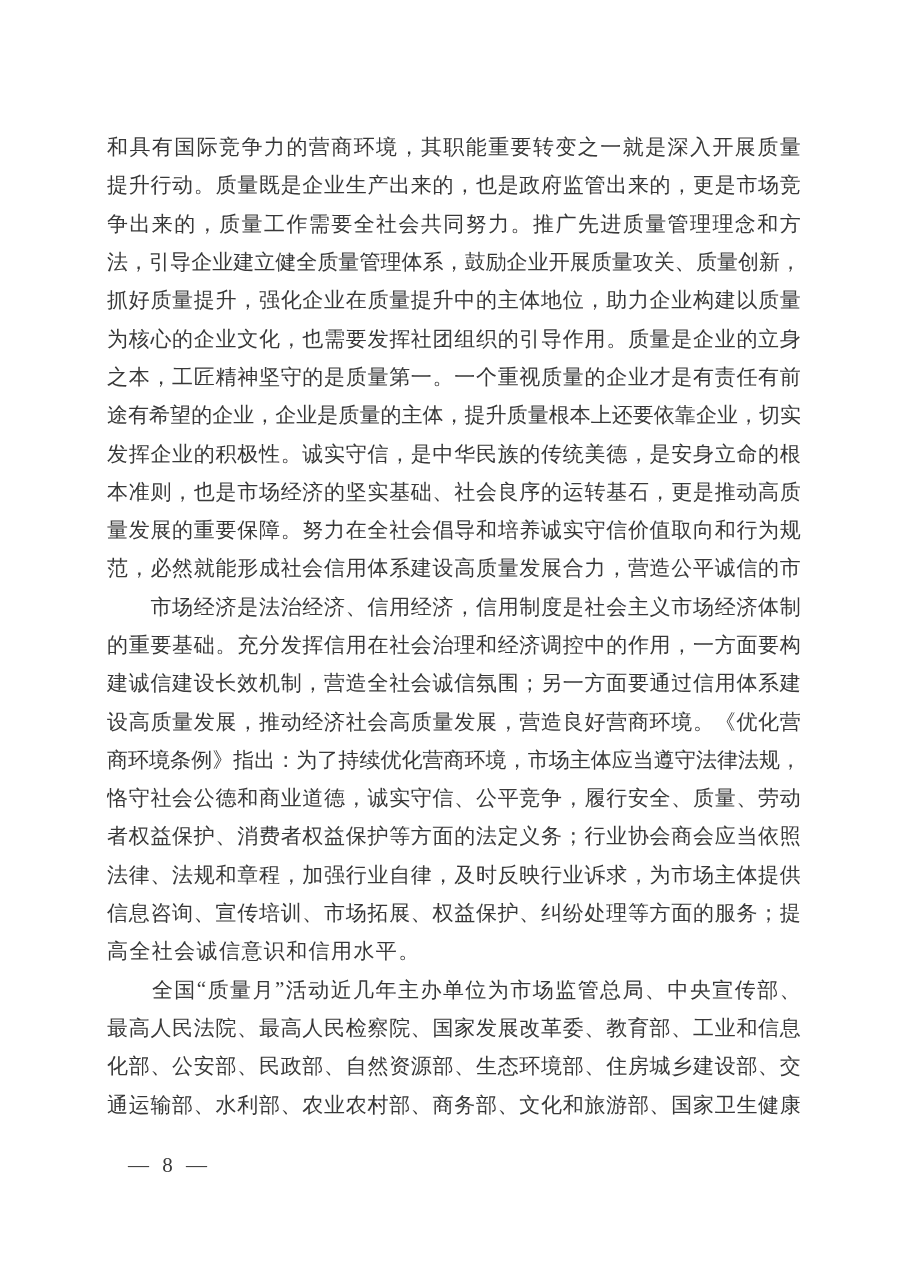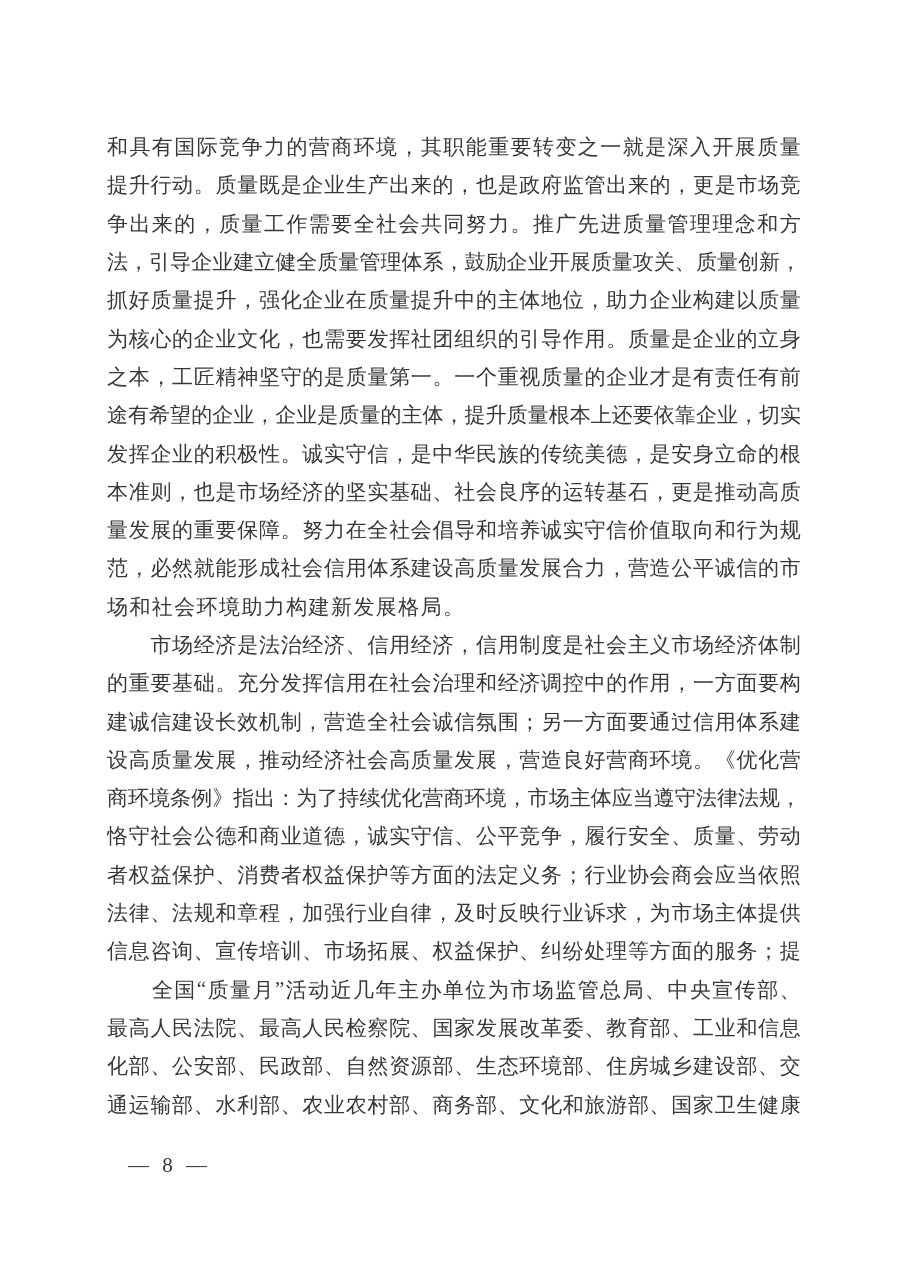--- a/index.html
+++ b/index.html
@@ -460,21 +460,20 @@
         <span>，</span>
         <span>营</span>
         <span>造</span>
         <span>公</span>
         <span>平</span>
         <span>诚</span>
         <span>信</span>
         <span>的</span>
         <span>市</span>
       </div>
-      <div class="line left">场和社会环境助力构建新发展格局。</div>
       <div class="line justify">
         <span>　</span>
         <span>　</span>
         <span>市</span>
         <span>场</span>
         <span>经</span>
         <span>济</span>
         <span>是</span>
         <span>法</span>
         <span>治</span>
@@ -768,20 +767,21 @@
         <span>理</span>
         <span>等</span>
         <span>方</span>
         <span>面</span>
         <span>的</span>
         <span>服</span>
         <span>务</span>
         <span>；</span>
         <span>提</span>
       </div>
+      <div class="line left">高全社会诚信意识和信用水平。</div>
       <div class="line justify">
         <span>　</span>
         <span>　</span>
         <span>全</span>
         <span>国</span>
         <span>“</span>
         <span>质</span>
         <span>量</span>
         <span>月</span>
         <span>”</span>

